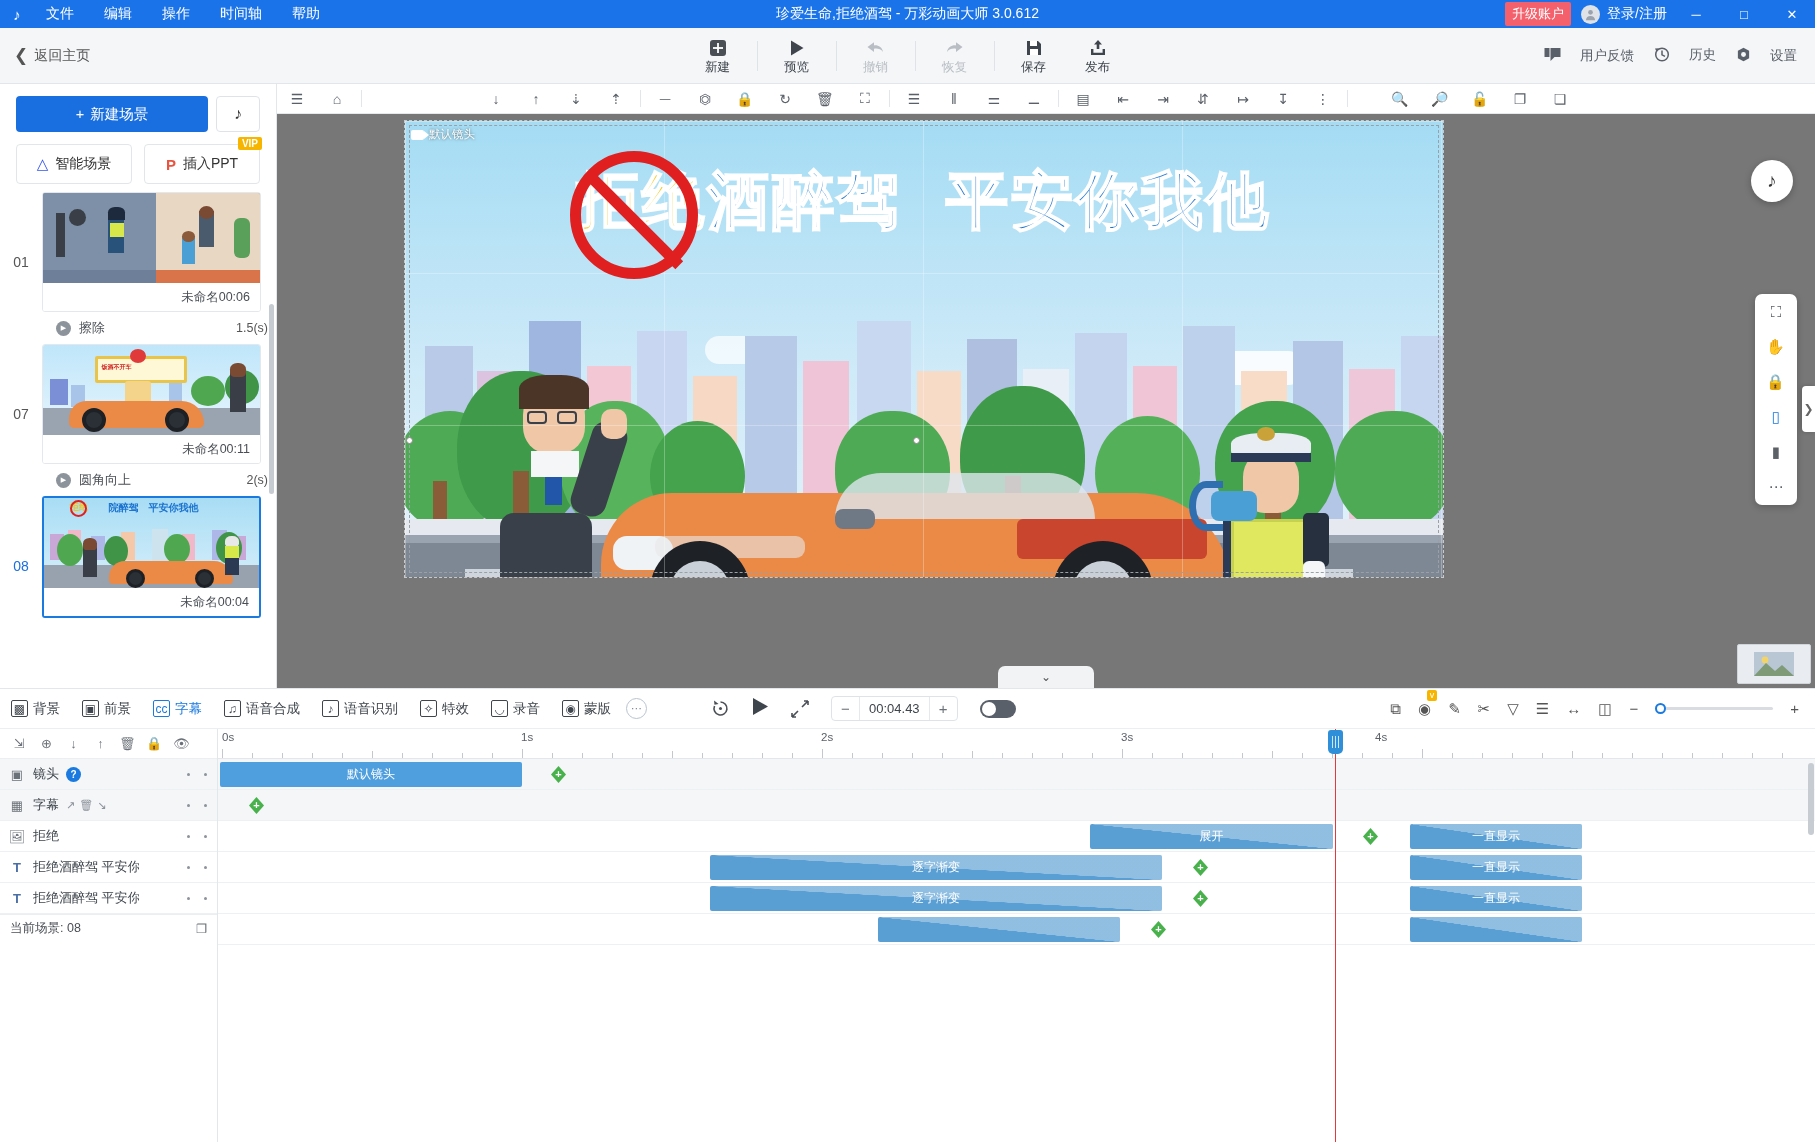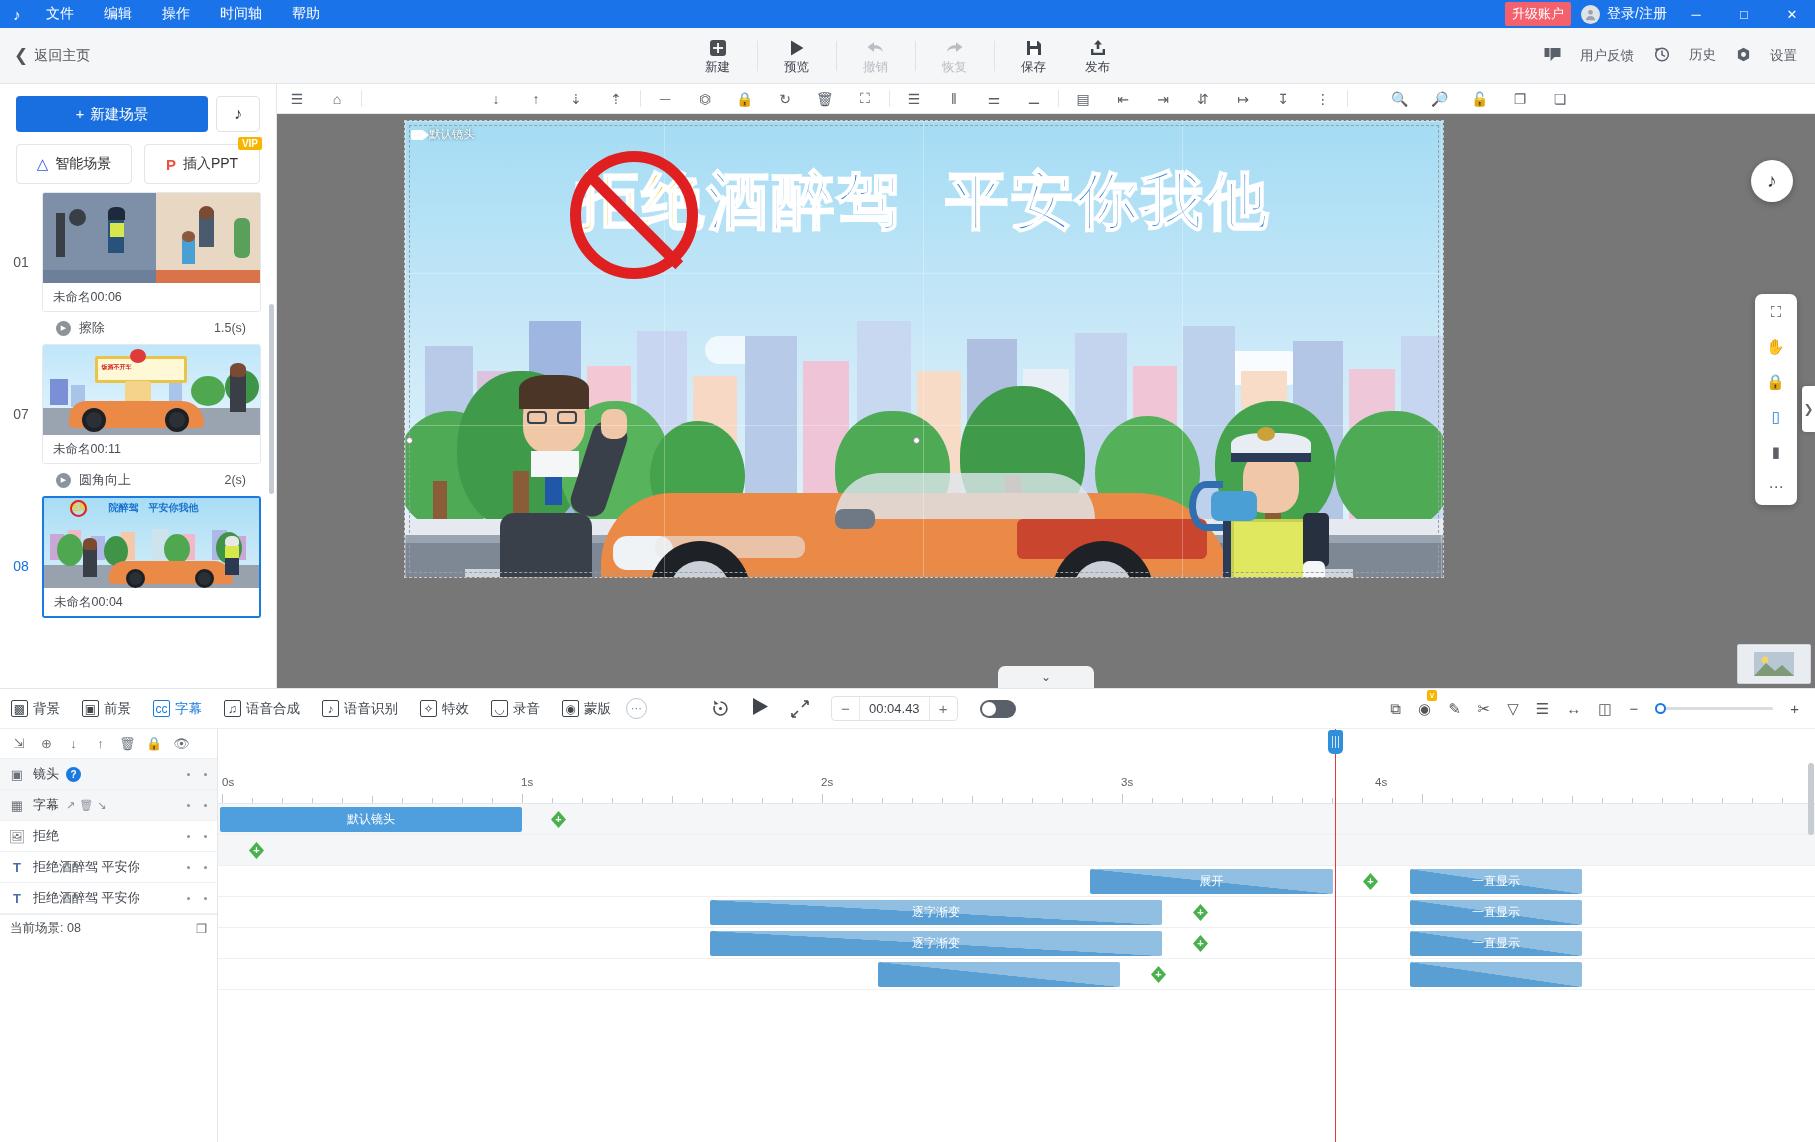--- a/index.html
+++ b/index.html
@@ -78,23 +78,23 @@
   .aicon{font-weight:bold;color:#3355ee;font-size:15px;}
   .picon{color:#e8543f;font-weight:bold;font-size:15px;}
 
   .scenes { flex:1; overflow:hidden; position:relative; padding-top:8px; }
   .scene-wrap { display:flex; align-items:flex-start; padding:0 14px 0 0; }
   .scene-no { width:42px; text-align:center; font-size:14px; color:#555; padding-top:62px; }
   .scene-no.active { color:#1a6fe0; }
   .scene-card { width:219px; border:1px solid #e4e8ec; border-radius:3px; overflow:hidden; background:#fff;}
   .scene-card.active { border:2px solid #1a7ae0; }
   .thumb { height:90px; position:relative; overflow:hidden; }
-  .scene-meta { height:28px; display:flex; align-items:center; justify-content:flex-start;
+  .scene-meta { height:28px; display:flex; align-items:center; justify-content:flex-end;
      padding:0 10px; font-size:12.5px; color:#4a4f55; background:#fff;}
-  .transition { display:flex; align-items:center; gap:8px; padding:7px 30px 7px 56px; font-size:13px; color:#4a4f55;}
+  .transition { display:flex; align-items:center; gap:8px; padding:7px 8px 7px 56px; font-size:13px; color:#4a4f55;}
   .transition .pic { width:15px;height:15px;border-radius:50%;background:#8d939b;color:#fff;
       display:flex;align-items:center;justify-content:center;font-size:7px;}
   .transition .dur { margin-left:auto; font-size:12.5px; color:#555;}
   .totaltime { height:32px; display:flex; align-items:center; justify-content:center;
      font-size:13px; color:#4a4f55; border-top:0; }
   .lscroll { position:absolute; right:2px; top:120px; width:5px; height:190px; background:#c7ccd2; border-radius:3px;}
 
   
   .sky { position:absolute; inset:0; background:linear-gradient(#bfe6fa,#e8f5fd); }
 
@@ -185,21 +185,21 @@
   .qmark{width:15px;height:15px;border-radius:50%;background:#1a7ae0;color:#fff;font-size:10px;
     display:flex;align-items:center;justify-content:center;font-weight:bold;}
   .minibtns{display:flex;gap:4px;color:#8d939b;font-size:11px;}
   .dots{margin-left:auto;display:flex;gap:14px;padding-right:10px;}
   .dots i{width:3px;height:3px;border-radius:50%;background:#8d939b;display:block;}
   .statusbar{height:28px;display:flex;align-items:center;padding:0 10px;font-size:12.5px;
     color:#4a4f55;border-top:1px solid #eceff2;}
   .statusbar .copy{margin-left:auto;color:#6b7178;}
 
   .tl-right{flex:1;position:relative;overflow:hidden;background:#fff;}
-  .ruler{height:30px;border-bottom:1px solid #e3e6ea;position:relative;background:#fff;margin-top:45px;}
+  .ruler{height:30px;border-bottom:1px solid #e3e6ea;position:relative;background:#fff;}
   .ruler .lab{position:absolute;top:2px;font-size:11.5px;color:#5a6069;}
   .ruler .tick{position:absolute;bottom:0;width:1px;background:#c3c8cd;}
   .lane{height:31px;border-bottom:1px solid #eef1f3;position:relative;}
   .lane.alt{background:#f4f6f8;}
   .clip{position:absolute;top:3px;height:25px;border-radius:2px;display:flex;align-items:center;
      justify-content:center;color:#fff;font-size:12px;overflow:hidden;}
   .clip.cam{background:#4f9ede;}
   .clip.anim{background:#5a9fd4;}
   .clip.anim:before{content:"";position:absolute;left:0;bottom:0;width:100%;height:100%;
      background:linear-gradient(to top right, transparent 49.5%, rgba(255,255,255,.33) 50%);}
@@ -221,20 +221,21 @@
 
   <div class="titlebar">
     <div class="tb-logo">♪</div>
     <div class="tb-menu">
       <div class="mi">文件</div>
       <div class="mi">编辑</div>
       <div class="mi">操作</div>
       <div class="mi">时间轴</div>
       <div class="mi">帮助</div>
     </div>
+    <div class="tb-title">珍爱生命,拒绝酒驾 - 万彩动画大师 3.0.612</div>
     <div class="tb-right">
       <div class="upgrade">升级账户</div>
       <div class="acct">
         <span class="avatar">
           <svg width="13" height="13" viewBox="0 0 16 16">
               <circle cx="8" cy="5.3" r="2.9" fill="#9aa3ad"></circle>
               <path d="M2.4 15c0-3.3 2.5-5.2 5.6-5.2S13.6 11.7 13.6 15z" fill="#9aa3ad"></path>
             </svg>
         </span>
         <span>登录/注册</span>

